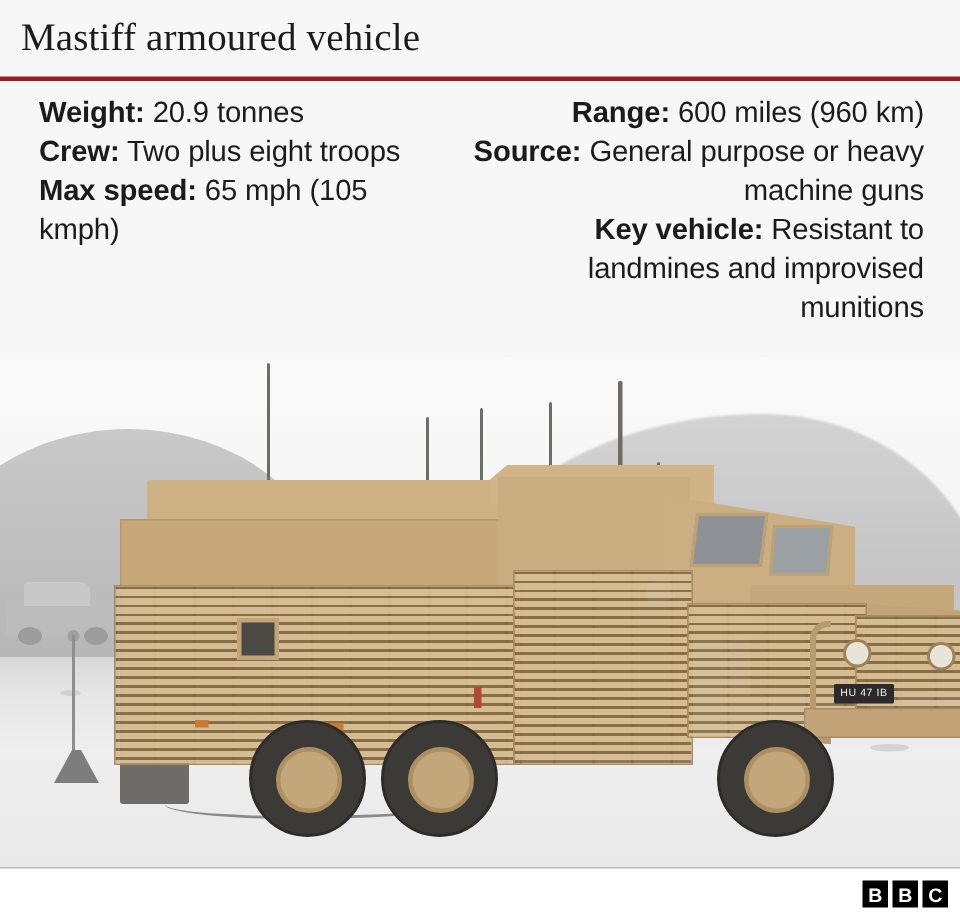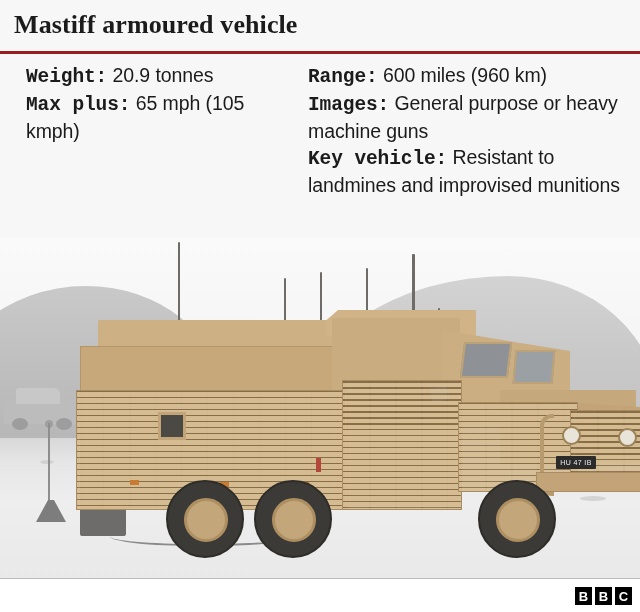--- a/index.html
+++ b/index.html
@@ -30,21 +30,21 @@
     width: 640px;
     height: 54px;
     box-sizing: border-box;
   }
   .title {
     position: absolute;
     left: 14px;
     top: 10px;
     font-family: "Liberation Serif", "DejaVu Serif", serif;
     font-size: 26px;
-    font-weight: 700;
+    font-weight: 400;
     color: #1b1b1b;
     letter-spacing: 0.1px;
     white-space: nowrap;
   }
   .title-rule {
     position: absolute;
     left: 0;
     top: 51px;
     width: 640px;
     height: 3px;
@@ -64,31 +64,31 @@
     box-sizing: border-box;
   }
   .fact-col.left {
     width: 300px;
     padding-left: 26px;
     padding-right: 6px;
   }
   .fact-col.right {
     width: 340px;
     padding-left: 8px;
-    padding-right: 12px;
+    padding-right: 24px;
+    text-align: right;
   }
   .fact-line {
     font-size: 19.5px;
     line-height: 26px;
     color: #1b1b1b;
     letter-spacing: -0.1px;
   }
   .fact-label {
     font-weight: 700;
-    font-family: Liberation Mono, monospace;
   }
   .fact-value {
     font-weight: 400;
   }
 
   
   .photo {
     position: absolute;
     left: 0;
     top: 238px;
@@ -489,30 +489,33 @@
     <div class="title-rule"></div>
   </div>
 
   <div class="facts">
 
     <div class="fact-col left">
       <div class="fact-line">
         <span class="fact-label">Weight:</span><span class="fact-value"> 20.9 tonnes</span>
       </div>
       <div class="fact-line">
-        <span class="fact-label">Max plus:</span><span class="fact-value"> 65 mph (105 kmph)</span>
+        <span class="fact-label">Crew:</span><span class="fact-value"> Two plus eight troops</span>
+      </div>
+      <div class="fact-line">
+        <span class="fact-label">Max speed:</span><span class="fact-value"> 65 mph (105 kmph)</span>
       </div>
     </div>
 
     <div class="fact-col right">
       <div class="fact-line">
         <span class="fact-label">Range:</span><span class="fact-value"> 600 miles (960 km)</span>
       </div>
       <div class="fact-line">
-        <span class="fact-label">Images:</span><span class="fact-value"> General purpose or heavy machine guns</span>
+        <span class="fact-label">Source:</span><span class="fact-value"> General purpose or heavy machine guns</span>
       </div>
       <div class="fact-line">
         <span class="fact-label">Key vehicle:</span><span class="fact-value"> Resistant to landmines and improvised munitions</span>
       </div>
     </div>
 
   </div>
 
   <div class="photo">
 

